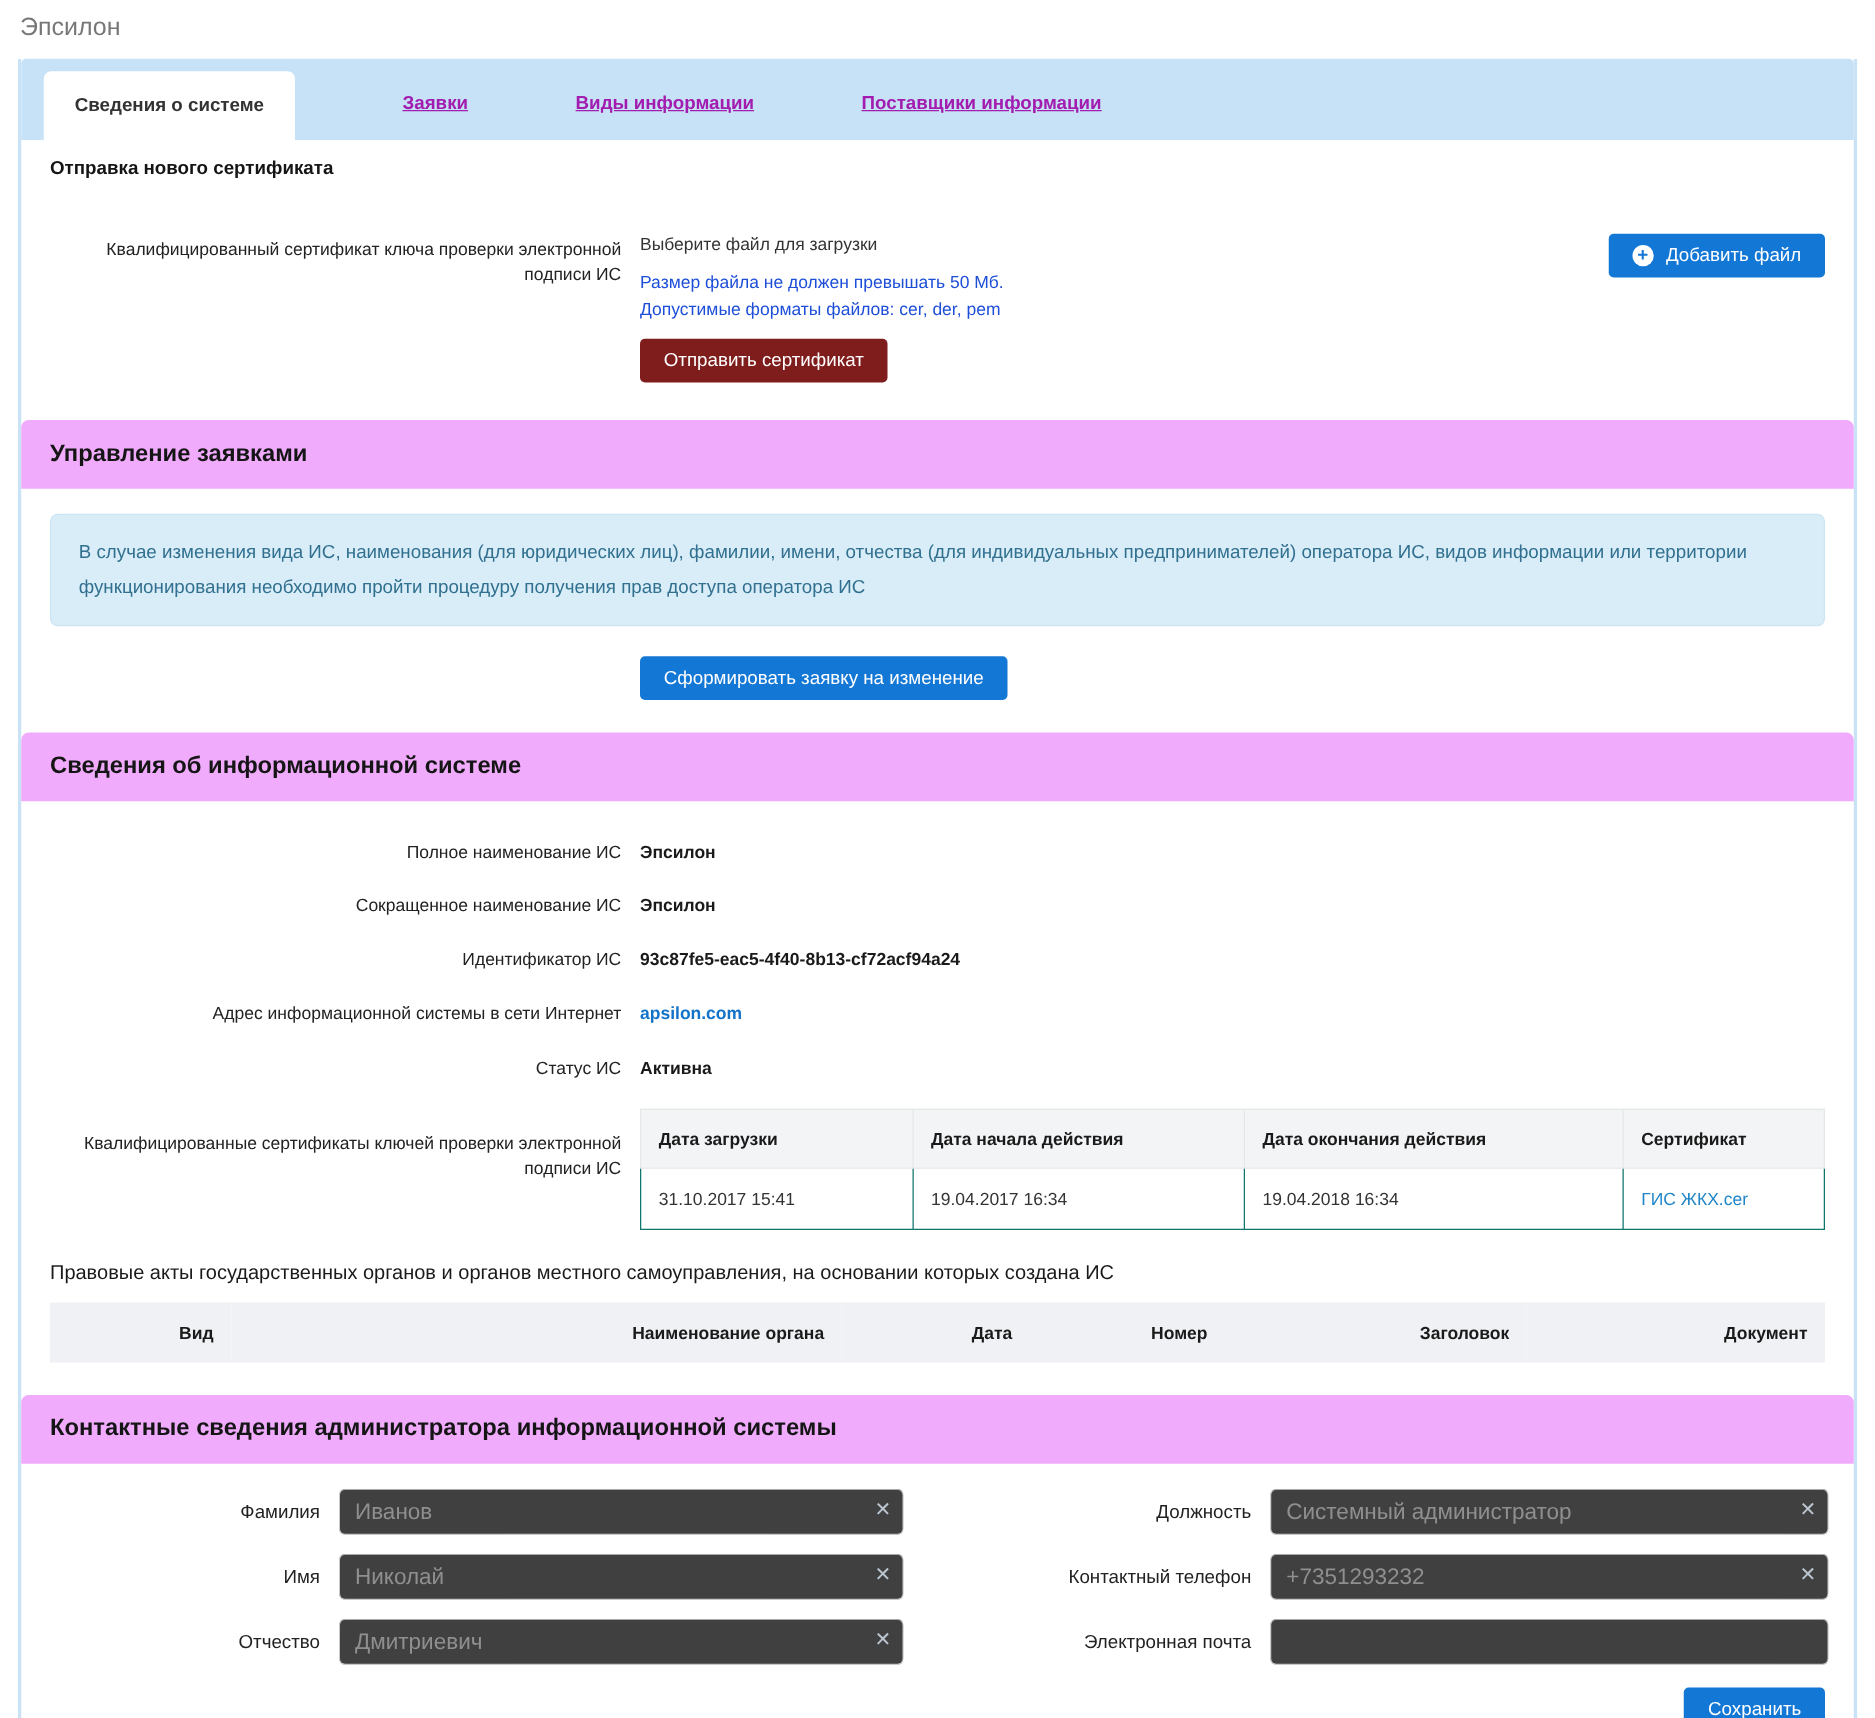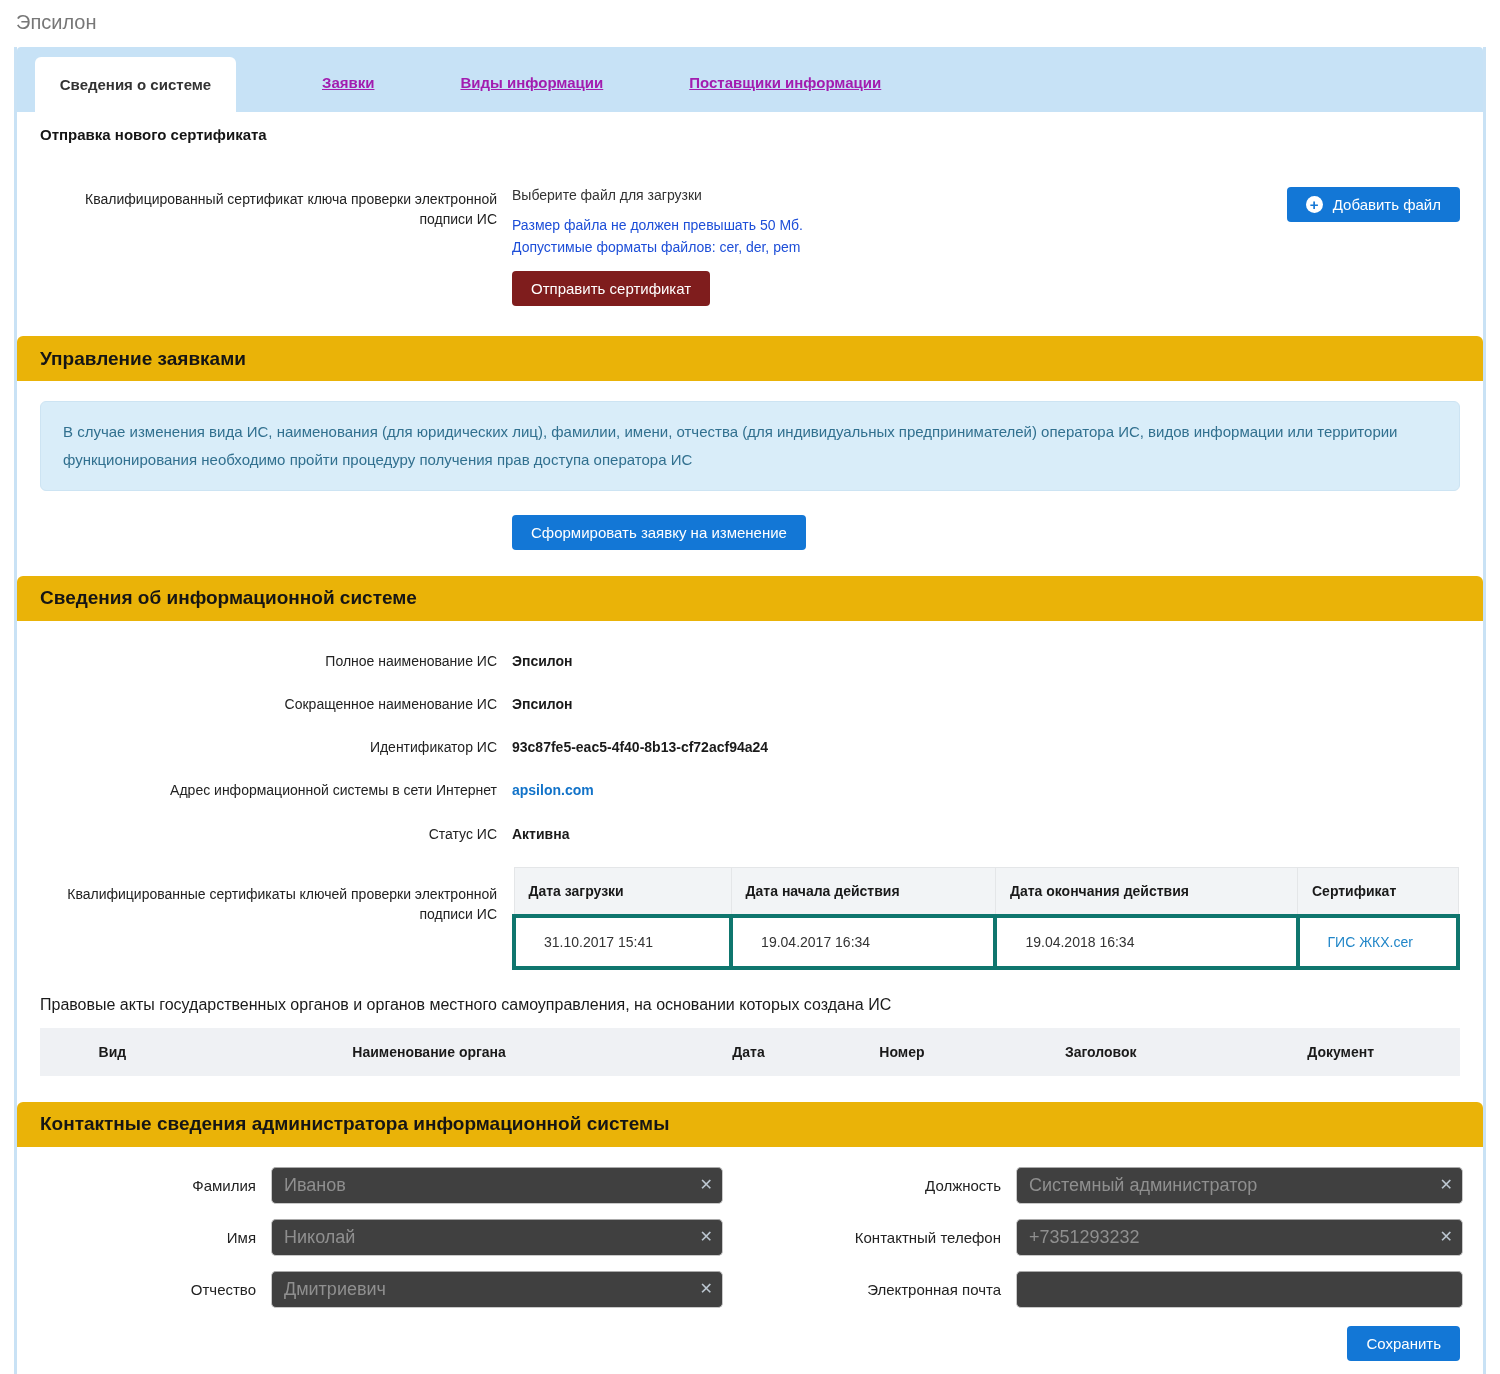--- a/index.html
+++ b/index.html
@@ -9,21 +9,21 @@
   
   .tabbar{background:#c7e2f6;height:65px;display:flex;border-radius:4px 4px 0 0;}
   .tab-active{margin:10px 0 0 18px;width:201px;background:#fff;border-radius:6px 6px 0 0;
     display:flex;align-items:center;justify-content:center;font-size:15px;font-weight:600;color:#333;cursor:default;}
   .tab-link{display:flex;align-items:center;margin-left:48px;padding-top:6px;}
   .tab-link:first-of-type{margin-left:33px;}
   .tab-link a{color:#a21caf;font-size:15px;font-weight:600;text-decoration:underline;cursor:pointer;margin-left:38px;}
   
   .sect{padding:0 23px;}
   .h-sect{font-size:15px;font-weight:700;color:#151515;padding:14px 0 0;margin:0 0 44px;}
-  .band{background:#eab308;height:45px;display:flex;align-items:center;padding-left:23px;
+  .band{background:#f0abfc;height:55px;display:flex;align-items:center;padding-left:23px;
     border-radius:6px 6px 0 0;font-size:19px;font-weight:700;color:#151515;margin-top:26px;}
   
   .btn{display:inline-flex;align-items:center;justify-content:center;border:none;border-radius:4px;
     color:#fff;font-size:15px;font-family:inherit;padding:9px 19px;cursor:pointer;}
   .btn-primary{background:#1377d6;}
   .btn-disabled{background:#7f1d1d;cursor:default;}
   .plus-icon{width:17px;height:17px;border-radius:50%;background:#fff;color:#1377d6;font-weight:700;
     font-size:15px;line-height:17px;text-align:center;margin-right:10px;display:inline-block;}
   
   .f-row{display:grid;grid-template-columns:457px 1fr auto;column-gap:15px;align-items:start;padding-bottom:4px;}
@@ -39,26 +39,26 @@
   
   .info-row{display:grid;grid-template-columns:457px 1fr;column-gap:15px;margin-bottom:23px;
     font-size:14px;align-items:baseline;}
   .info-row:first-of-type{margin-top:30px;}
   .i-label{text-align:right;color:#222;line-height:1.45;}
   .i-value{font-weight:700;color:#1a1a1a;}
   .i-link{font-weight:700;color:#1273c9;text-decoration:none;cursor:pointer;}
   table.cert{width:100%;border-collapse:collapse;font-size:14px;}
   table.cert th{background:#f2f4f6;text-align:left;font-weight:700;color:#1a1a1a;
     padding:15px 14px;border:1px solid #e4e6e8;}
-  table.cert td{padding:16px 28px;border:4px solid #0f766e;color:#333;}
+  table.cert td{padding:16px 14px;border:1px solid #0f766e;color:#333;}
   .cw1{width:23%;} .cw2{width:28%;} .cw3{width:32%;} .cw4{width:17%;}
   .cert-link{color:#2186c8;text-decoration:none;cursor:pointer;}
   .legal-title{margin-top:26px;font-size:16px;color:#1a1a1a;}
   table.legal{margin-top:14px;width:100%;border-collapse:collapse;font-size:14px;}
-  table.legal th{background:#eff1f4;text-align:center;font-weight:700;color:#1a1a1a;padding:16px 14px;}
+  table.legal th{background:#eff1f4;text-align:right;font-weight:700;color:#1a1a1a;padding:16px 14px;}
   .lw1{width:10.2%;} .lw2{width:34.4%;} .lw3{width:10.6%;} .lw4{width:11%;} .lw5{width:17%;} .lw6{width:16.8%;}
   
   .contact-grid{display:grid;grid-template-columns:216px 452px 263px 447px;column-gap:14px;
     row-gap:13px;align-items:center;margin-top:20px;gap:15px;}
   .c-label{text-align:right;font-size:15px;color:#222;}
   .input-wrap{position:relative;}
   .input-wrap input{width:100%;box-sizing:border-box;height:37px;border:1px solid #c9c9c9;
     border-top-color:#aaa;border-radius:5px;padding:0 34px 0 12px;font-size:18px;color:#8f8f8f;
     font-family:inherit;background:#404040;outline:none;}
   .clear-btn{position:absolute;right:10px;top:50%;transform:translateY(-50%);

